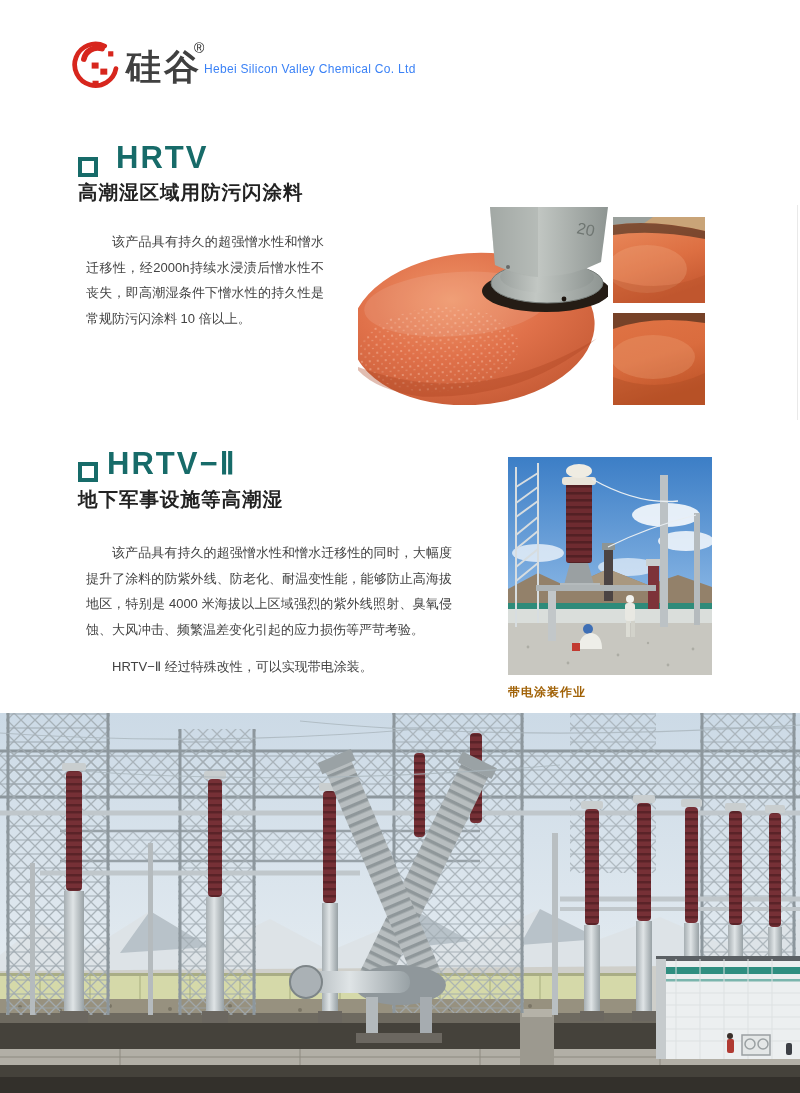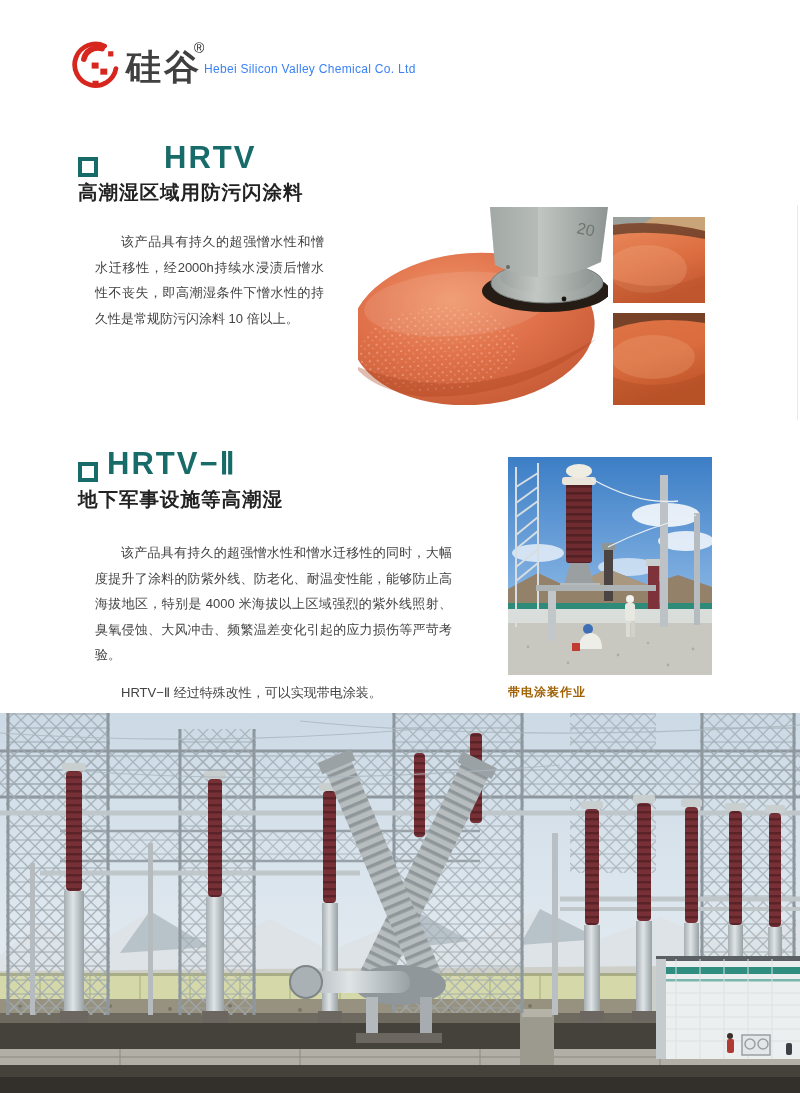--- a/index.html
+++ b/index.html
@@ -17,21 +17,21 @@
 
   
   .bullet-sq{position:absolute;width:12px;height:12px;border:4px solid #176b69;background:#fff;}
   .sec-title{position:absolute;font-size:31px;font-weight:700;color:#176b69;letter-spacing:2px;
              white-space:nowrap;}
   .sec-sub{position:absolute;font-size:19.5px;font-weight:700;color:#222;letter-spacing:1px;
            white-space:nowrap;}
 
   
   .copy{position:absolute;color:#424242;font-size:13px;line-height:25.5px;text-align:justify;}
-  .copy p{margin:0 0 12px 17px;text-indent:2em;}
+  .copy p{margin:0 0 12px 8px;text-indent:2em;}
 
   .caption{position:absolute;font-size:12px;font-weight:700;color:#a16207;letter-spacing:1px;}
 
   .photo{position:absolute;overflow:hidden;background:#fff;}
   .edge-line{position:absolute;width:1px;background:#e9e9e9;}
 </style>
 </head>
 <body>
 
 <div id="page">
@@ -44,21 +44,21 @@
       <rect x="35" y="33" width="8" height="7" fill="#d7261d"></rect>
       <rect x="44" y="13" width="6" height="6" fill="#d7261d"></rect>
       <rect x="26" y="47" width="7" height="6" fill="#d7261d"></rect>
     </svg>
     <span class="brand-cn">硅谷</span>
     <span class="brand-reg">®</span>
     <span class="company-en">Hebei Silicon Valley Chemical Co. Ltd</span>
   </div>
 
   <div class="bullet-sq" style="left:78px;top:157px;"></div>
-  <div class="sec-title" style="left:116px;top:140px;margin-left:48px;">HRTV</div>
+  <div class="sec-title" style="left:116px;top:140px;">HRTV</div>
   <div class="sec-sub" style="left:78px;top:179px;">高潮湿区域用防污闪涂料</div>
 
   <div class="copy" style="left:78px;top:229px;width:246px;">
     <p>该产品具有持久的超强憎水性和憎水迁移性，经2000h持续水浸渍后憎水性不丧失，即高潮湿条件下憎水性的持久性是常规防污闪涂料 10 倍以上。</p>
   </div>
 
   <div class="photo" style="left:358px;top:207px;width:250px;height:198px;">
     <svg width="250" height="198" viewBox="0 0 250 198">
       <defs>
         <radialGradient id="disc" cx="42%" cy="30%" r="85%">

